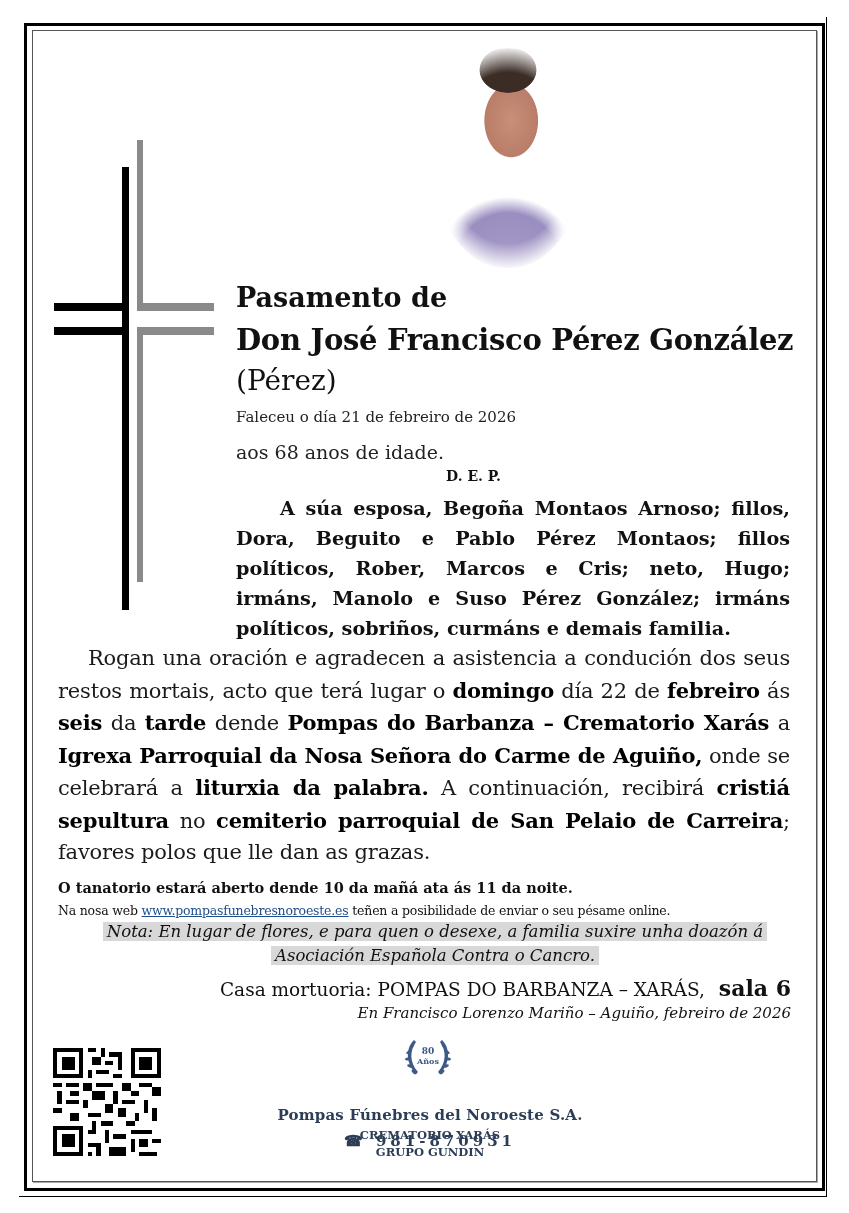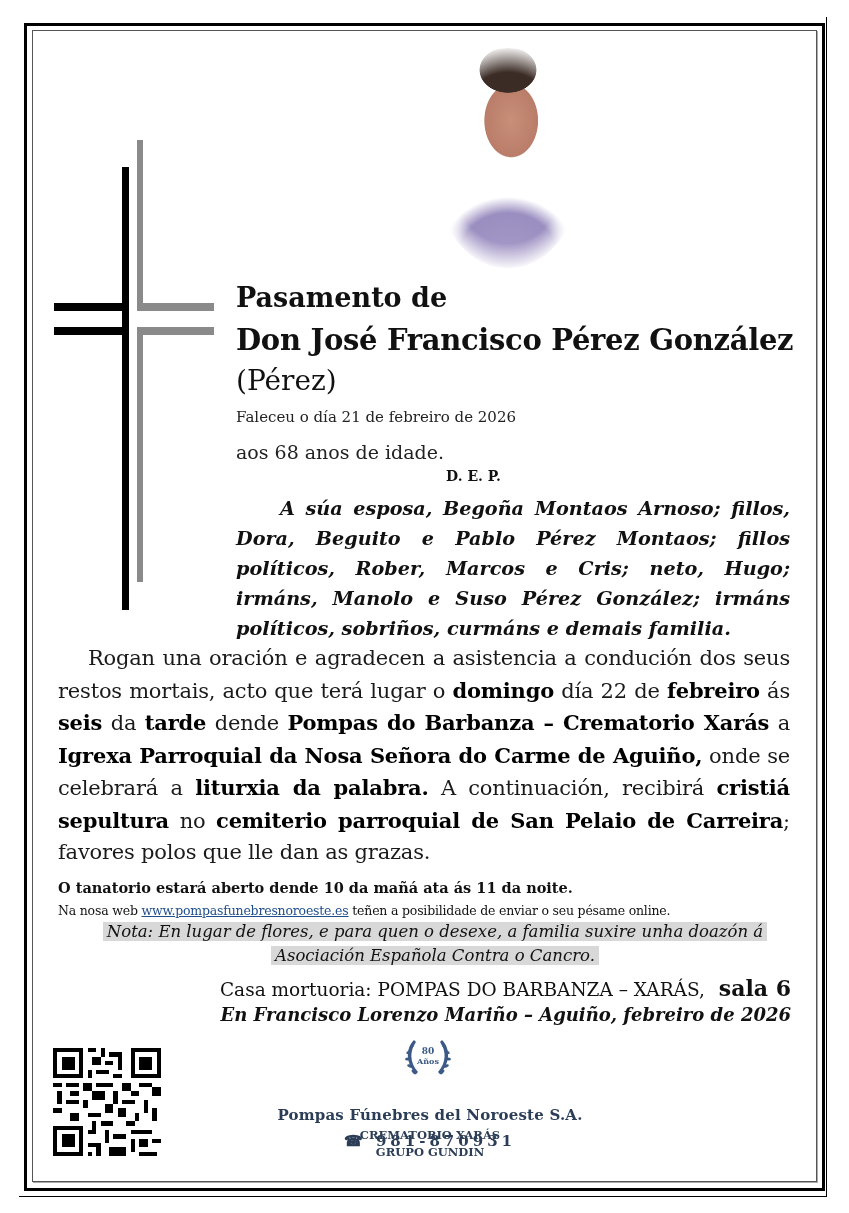--- a/index.html
+++ b/index.html
@@ -24,36 +24,36 @@
 
     .center-block { position: absolute; left: 236px; width: 560px; text-align: left; }
     .title-1 { top: 282px; font-size: 27px; font-weight: bold; }
     .title-2 { top: 323px; font-size: 29px; font-weight: bold; white-space: nowrap; letter-spacing: -0.3px; }
     .title-3 { top: 364px; font-size: 28px; font-weight: normal; }
     .died { top: 408px; font-size: 15px; color: #222; }
     .age  { top: 441px; font-size: 19px; color: #222; }
     .dep  { top: 468px; font-size: 14px; font-weight: bold; left: 446px; width: 150px; }
 
     .family { position: absolute; left: 236px; top: 494px; width: 554px; font-size: 19.2px; line-height: 30px;
-              font-style: italic; font-weight: bold; text-align: justify; text-indent: 44px; }
+              font-weight: bold; text-align: justify; text-indent: 44px; }
 
     .main-para { position: absolute; left: 58px; top: 643px; width: 732px; font-size: 21px; line-height: 31.5px;
                  text-align: justify; text-indent: 30px; color: #1a1a1a; letter-spacing: -0.2px; }
     .main-para b { color: #000; }
 
     .hours { position: absolute; left: 58px; top: 879px; font-size: 14.5px; font-weight: bold; }
     .web { position: absolute; left: 58px; top: 903px; font-size: 12.5px; white-space: nowrap; letter-spacing: -0.2px; }
     .web a { color: #1f4e8c; text-decoration: underline; }
 
     .note { position: absolute; left: 80px; top: 920px; width: 710px; text-align: center; font-style: italic; font-size: 16.5px; line-height: 24px; }
     .note span { background: #d8d8d8; padding: 0 4px; -webkit-box-decoration-break: clone; box-decoration-break: clone; }
 
     .mortuary { position: absolute; right: 58px; top: 975px; font-size: 18.5px; white-space: nowrap; }
     .mortuary .sala { font-size: 22px; font-weight: bold; margin-left: 8px; }
-    .signature { position: absolute; right: 58px; top: 1004px; font-size: 18px; font-style: italic; font-weight: bold; white-space: nowrap; }
+    .signature { position: absolute; right: 58px; top: 1004px; font-size: 15px; font-style: italic; font-weight: normal; white-space: nowrap; }
 
     .qr { position: absolute; left: 53px; top: 1048px; width: 108px; height: 108px; }
 
     .laurel { position: absolute; left: 400px; top: 1034px; width: 56px; height: 48px; }
     .footer { position: absolute; left: 230px; width: 400px; text-align: center; color: #2c3e57; font-weight: bold; }
     .phone { top: 1132px; font-size: 15px; letter-spacing: 4px; }
     .company { top: 1106px; font-size: 15px; letter-spacing: 0.2px; }
     .sub1 { top: 1128px; font-size: 11.5px; }
     .sub2 { top: 1145px; font-size: 11.5px; }
   </style>

